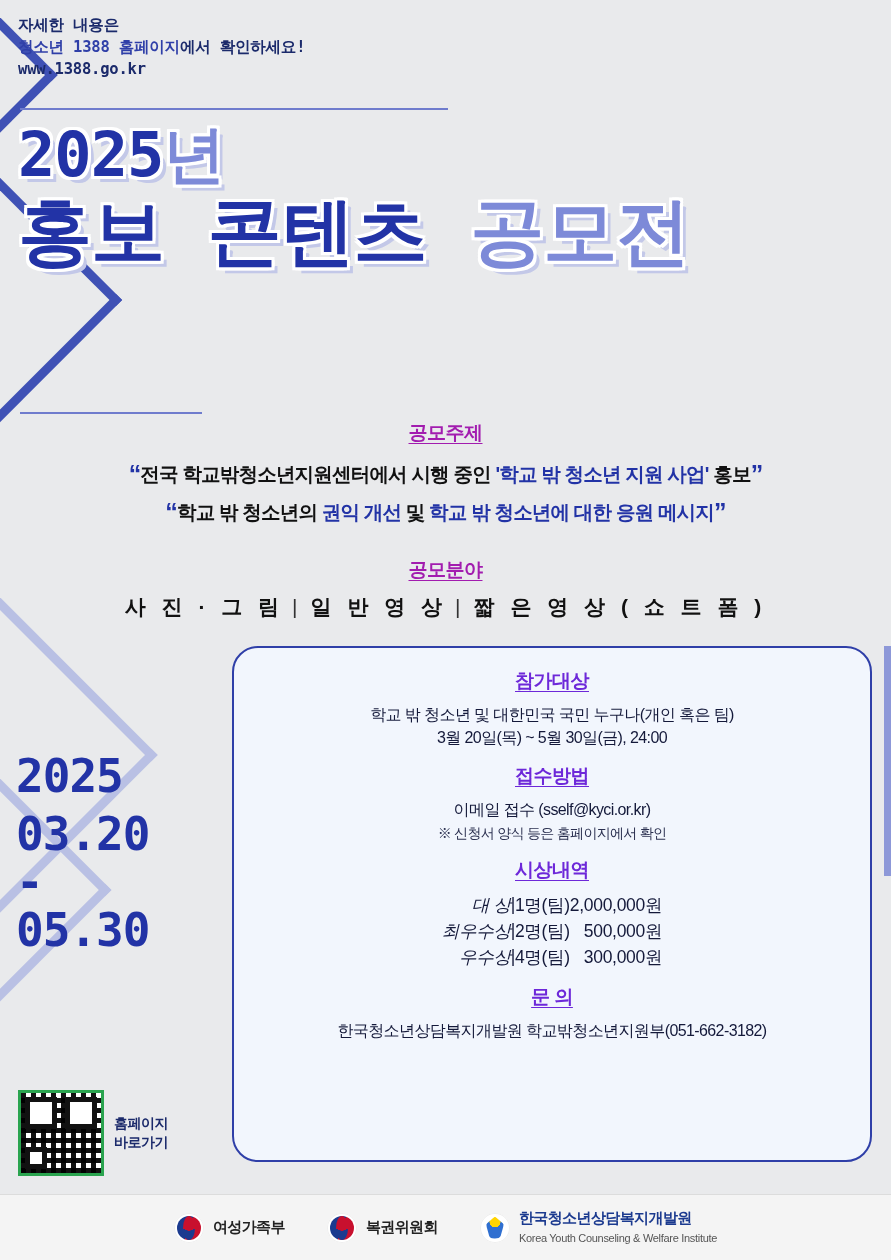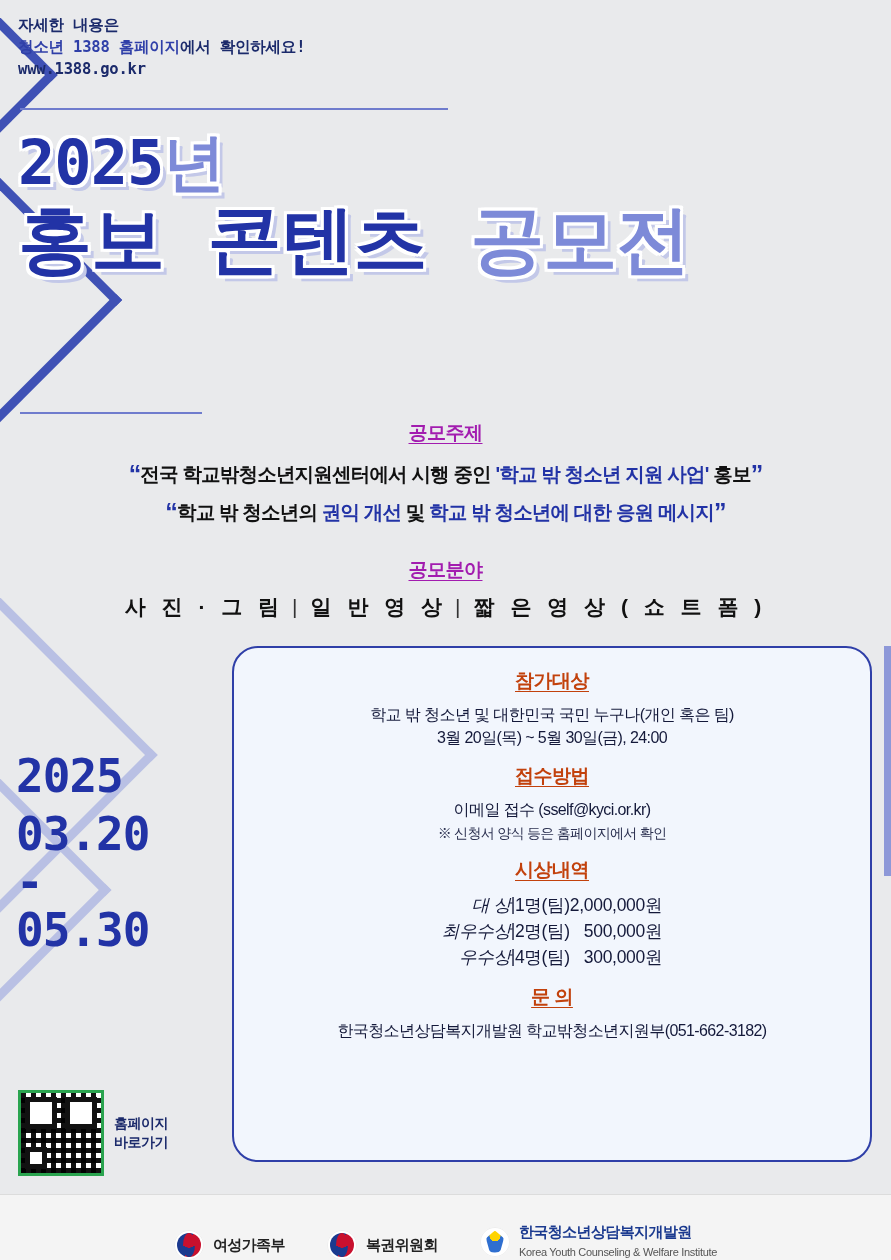--- a/index.html
+++ b/index.html
@@ -51,21 +51,21 @@
     height: 2px;
     background: #6f7ccd;
     z-index: 5;
   }
   .rule-top { top: 108px; left: 20px; width: 428px; }
   .rule-mid { top: 412px; left: 20px; width: 182px; }
 
   
   .title-wrap {
     position: absolute;
-    top: 132px; left: 18px; right: 0;
+    top: 124px; left: 18px; right: 0;
     z-index: 6;
   }
   .tline {
     font-family: "DejaVu Sans Mono", monospace;
     font-weight: bold;
     color: #2233a6;
     letter-spacing: -1px;
     line-height: 1;
     white-space: nowrap;
     text-shadow:
@@ -120,21 +120,21 @@
     background: #f2f6fd;
     border: 2px solid #2f3fa8;
     border-radius: 26px;
     z-index: 6;
     padding: 16px 18px 10px;
     text-align: center;
   }
   .card-h {
     font-size: 19px;
     font-weight: bold;
-    color: #c2410c;
+    color: #6d28d9;
     text-decoration: underline;
     text-underline-offset: 4px;
     letter-spacing: -0.5px;
     margin: 14px 0 9px;
   }
   .card-h:first-child { margin-top: 4px; }
   .card-t {
     font-size: 16px;
     color: #14193a;
     letter-spacing: -0.6px;
@@ -206,21 +206,21 @@
   }
 
   
   .footer {
     position: absolute;
     left: 0; bottom: 0;
     width: 891px; height: 66px;
     background: #f4f4f4;
     border-top: 1px solid #dcdcdc;
     display: flex;
-    align-items: flex-end;
+    align-items: center;
     justify-content: center;
     gap: 42px;
     z-index: 8;
   }
   .logo { display: flex; align-items: center; gap: 9px; }
   .logo-mark {
     width: 30px; height: 30px; border-radius: 50%;
     background: #fff;
     position: relative;
     display: inline-block;

